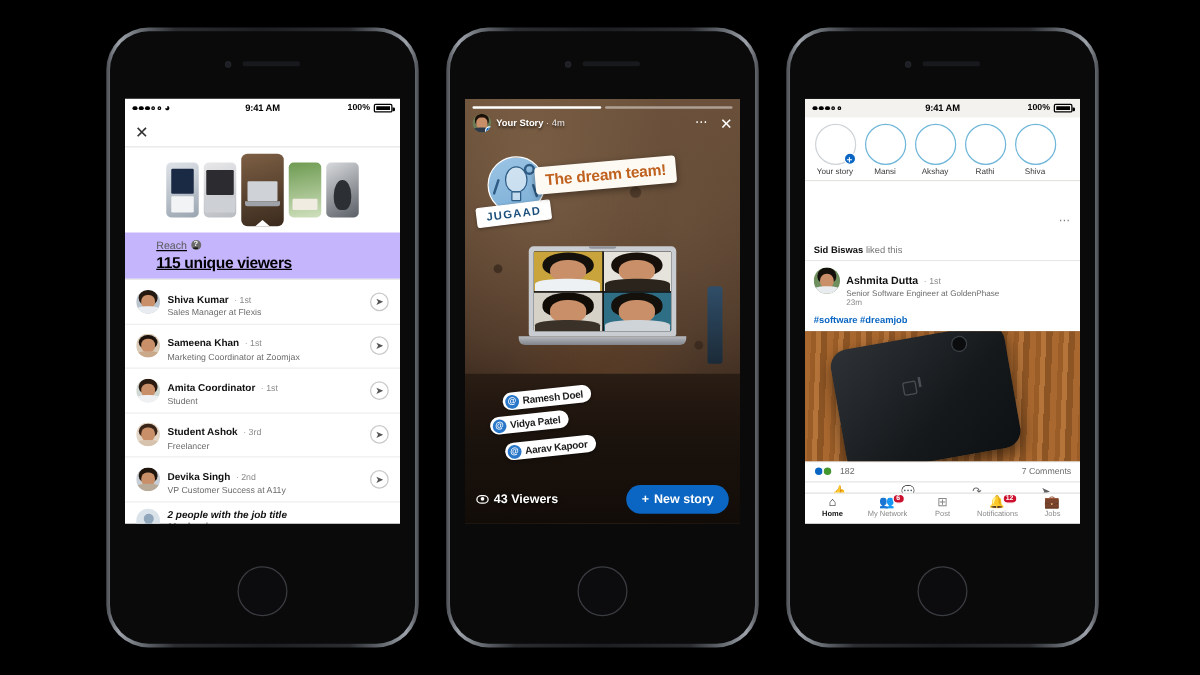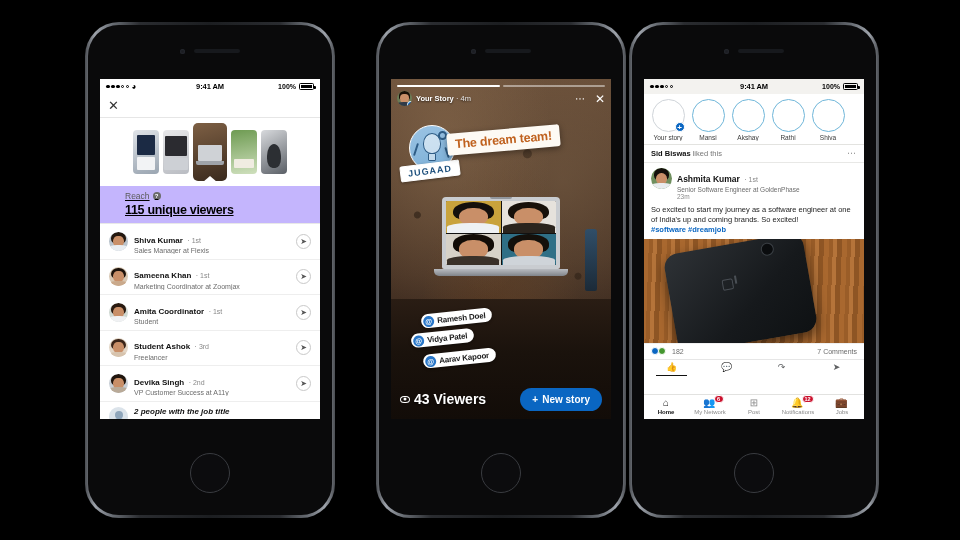--- a/index.html
+++ b/index.html
@@ -104,21 +104,21 @@
   .bottle { position:absolute; right:14px; top:150px; width:12px; height:62px; background:linear-gradient(180deg,#2b4f6e,#16293a); border-radius:3px 3px 2px 2px; z-index:3; opacity:.9;}
 
   .mention { position:absolute; z-index:5; background:#fff; border-radius:10px; padding:1.5px 7px 1.5px 2px; display:flex; align-items:center; gap:3px; box-shadow:0 1px 3px rgba(0,0,0,.4); }
   .mention b { font-size:8px; color:#1c1c1c; font-weight:700; letter-spacing:-0.2px;}
   .at { width:11px; height:11px; border-radius:50%; background:#2977c9; color:#fff; font-size:7px; display:flex; align-items:center; justify-content:center; font-weight:700; flex:none;}
   .m1 { left:30px; top:232px; transform:rotate(-6deg); }
   .m2 { left:20px; top:252px; transform:rotate(-6deg); }
   .m3 { left:32px; top:272px; transform:rotate(-6deg); }
 
   .story-foot { position:absolute; left:0; right:0; bottom:0; height:40px; display:flex; align-items:center; padding:0 9px; z-index:6; }
-  .viewcount { display:flex; align-items:center; gap:4px; color:#fff; font-size:14px; font-weight:600; text-shadow:0 1px 2px rgba(0,0,0,.7);}
+  .viewcount { display:flex; align-items:center; gap:4px; color:#fff; font-size:10px; font-weight:600; text-shadow:0 1px 2px rgba(0,0,0,.7);}
   .eye { width:10px; height:7px; border-radius:50% / 60%; border:1.2px solid #fff; position:relative;}
   .eye::after{content:'';position:absolute;left:50%;top:50%;transform:translate(-50%,-50%);width:3px;height:3px;border-radius:50%;background:#fff;}
   .newstory { margin-left:auto; background:#0a66c2; color:#fff; border-radius:14px; padding:6px 12px; font-size:10px; font-weight:700; display:flex; align-items:center; gap:4px; }
 
   
   .feed { display:flex; flex-direction:column; height:100%; background:#f3f2ef; }
   .searchrow { display:flex; align-items:center; gap:5px; padding:3px 6px; background:#fff; flex:none; }
   .me-av { width:17px; height:17px; border-radius:50%; overflow:hidden; flex:none; position:relative;}
   .searchbox { flex:1; height:15px; background:#eef3f8; border-radius:3px; display:flex; align-items:center; gap:4px; padding:0 5px; }
   .mag { width:6px; height:6px; border:1.3px solid #5f6163; border-radius:50%; position:relative; flex:none;}
@@ -137,21 +137,21 @@
   .nbadge { position:absolute; right:-3px; top:-3px; min-width:8px; height:8px; border-radius:4px; background:#cb112d; color:#fff; font-size:5.5px; font-weight:700; display:flex; align-items:center; justify-content:center; padding:0 1.5px; border:0.8px solid #fff;}
 
   .storyrail { display:flex; gap:4px; padding:5px 6px 3px; background:#fff; border-bottom:0.7px solid #e3e3e0; flex:none; overflow:hidden;}
   .sitem { width:36px; text-align:center; flex:none;}
   .sring { width:33px; height:33px; border-radius:50%; padding:1.5px; background:#fff; border:1.5px solid #6fb6d9; margin:0 auto; position:relative;}
   .sring .pic { width:100%; height:100%; border-radius:50%; overflow:hidden; position:relative;}
   .sp { position:absolute; right:-1px; bottom:-1px; width:10px; height:10px; border-radius:50%; background:#0a66c2; color:#fff; font-size:8px; line-height:9px; text-align:center; border:1.2px solid #fff; font-weight:600;}
   .slabel { font-size:6.5px; color:#3a3a3a; margin-top:2px; white-space:nowrap; overflow:hidden; text-overflow:ellipsis;}
 
   .likedrow { display:flex; align-items:center; padding:4px 7px; background:#fff; border-bottom:0.7px solid #e8e8e6; flex:none;}
-  .likedtxt { font-size:7.5px; color:#777; }
+  .likedtxt { font-size:7.5px; color:#777;margin-top:46px; }
   .likedtxt b { color:#111; font-weight:700;}
   .dots3 { margin-left:auto; color:#777; font-size:9px; letter-spacing:1px; line-height:1;}
 
   .post { background:#fff; flex:1; display:flex; flex-direction:column; overflow:hidden;}
   .post-head { display:flex; gap:5px; padding:5px 7px 3px; }
   .ph-av { width:21px; height:21px; border-radius:50%; overflow:hidden; flex:none; position:relative;}
   .ph-name { font-size:8.5px; font-weight:700; color:#111; }
   .ph-name span { font-weight:400; color:#888; font-size:7px;}
   .ph-sub { font-size:6.5px; color:#6b6b6b; }
   .ph-time { font-size:6.5px; color:#8a8a8a;}
@@ -354,21 +354,21 @@
               <div class="gname">Mechanic</div>
             </span>
           </div>
 
         </div>
       </div>
       <div class="home-btn" style="bottom:22px; width:40px; height:40px;"></div>
     </div>
   </div>
 
-  <div class="phone" style="left:376px; top:22px; width:250px; height:496px;">
+  <div class="phone" style="left:357px; top:22px; width:250px; height:496px;">
     <div class="phone-inner">
       <div class="bezel-top" style="height:52px;">
         <span class="cam"></span>
         <span class="speaker"></span>
       </div>
       <div class="screen" style="top:54px; width:220px; height:340px; background:#000;">
         <div class="story">
           <div class="story-bg"></div>
 
           <div class="prog">
@@ -568,28 +568,27 @@
             <div class="post-head">
               <span class="ph-av">
                   <span class="f">
                     <span class="bgc" style="background:#6f8f5e"></span>
                     <span class="hair" style="background:#14100b"></span>
                     <span class="face"></span>
                     <span class="body" style="background:#e9ecef"></span>
                   </span>
                 </span>
               <span style="flex:1;min-width:0;">
-                <span class="ph-name">Ashmita Kumar</span>
+                <span class="ph-name">Ashmita Dutta</span>
                 <span class="ph-name"><span>· 1st</span></span>
                 <div class="ph-sub">Senior Software Engineer at GoldenPhase</div>
                 <div class="ph-time">23m</div>
               </span>
             </div>
             <div class="post-text">
-              <span>So excited to start my journey as a software engineer at one of India's up and coming brands. So excited!</span>
               <div class="tags">#software  #dreamjob</div>
             </div>
             <div class="post-img">
               <span class="wood"></span>
               <span class="device">
                 <span class="devcam"></span>
                 <span class="devlogo"></span>
               </span>
             </div>
 

